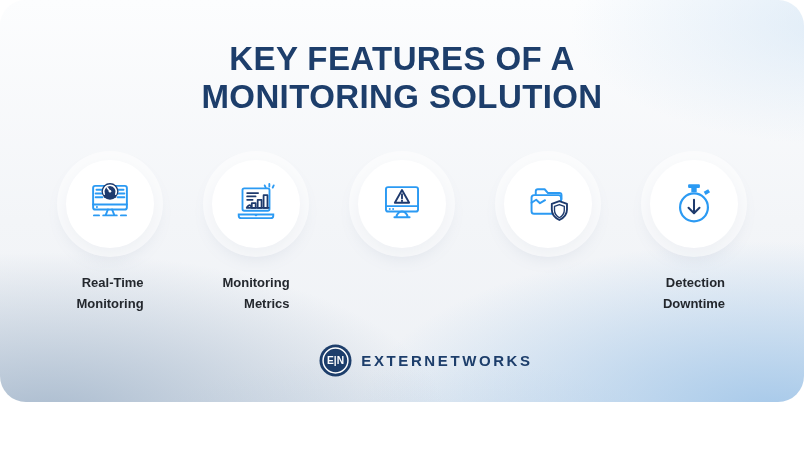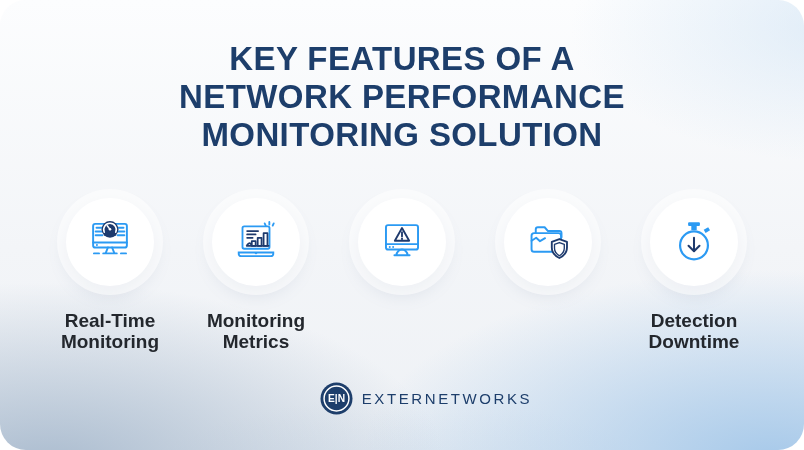--- a/index.html
+++ b/index.html
@@ -1,16 +1,16 @@
 <!DOCTYPE html>
 <html><head>
 <meta charset="utf-8">
 <style>
   html,body { margin:0; padding:0; background:#ffffff; font-family:"Liberation Sans", sans-serif; }
-  .stage { width:804px; height:450px; position:relative; }
+  .stage { width:804px; height:402px; position:relative; }
   .card {
     position:absolute; inset:0;
     border-radius:26px;
     overflow:hidden;
     background:
       radial-gradient(90% 75% at 6% 104%, rgba(158,178,200,0.85) 0%, rgba(158,178,200,0) 55%),
       radial-gradient(85% 70% at 96% 102%, rgba(163,199,233,0.95) 0%, rgba(163,199,233,0) 60%),
       radial-gradient(55% 50% at 104% 6%, rgba(203,224,243,0.55) 0%, rgba(203,224,243,0) 60%),
       radial-gradient(60% 45% at 50% 115%, rgba(190,210,230,0.45) 0%, rgba(190,210,230,0) 60%),
       linear-gradient(180deg, #fcfdfe 0%, #f3f5f8 55%, #eef1f5 100%);
@@ -33,50 +33,49 @@
   }
   .feature { width:140px; display:flex; flex-direction:column; align-items:center; }
   .icon-circle {
     width:88px; height:88px; border-radius:50%;
     background:#ffffff;
     display:flex; align-items:center; justify-content:center;
     box-shadow:0 0 0 9px rgba(255,255,255,0.55), 0 8px 18px rgba(110,130,160,0.18);
   }
   .feature-label {
     margin-top:24px;
-    text-align:center;
-    font-size:19px;
+    text-align:right;
+    font-size:13px;
     font-weight:bold;
     color:#23272d;
     line-height:21px;
   }
   .footer {
     margin-top:30px;
     display:flex;
     align-items:center;
     justify-content:center;
     gap:9px;
     padding-left:48px;
   }
   .logo-text {
     color:#1d3e6b;
     font-size:15px;
-    font-weight:normal;
+    font-weight:bold;
     letter-spacing:2.6px;
   }
 </style>
 </head>
 <body>
 
 <div class="stage">
   <div class="card">
 
     <h1 class="title">
       <span>KEY FEATURES OF A</span>
-      <span>NETWORK PERFORMANCE</span>
       <span>MONITORING SOLUTION</span>
     </h1>
 
     <div class="features">
 
       <div class="feature">
         <div class="icon-circle">
           <svg viewBox="0 0 64 64" width="54" height="54">
             <g fill="none" stroke="#2b9af3" stroke-width="2.3" stroke-linecap="round">
               <path d="M16 15h7M15 19.5h8M15 24h8"></path>

